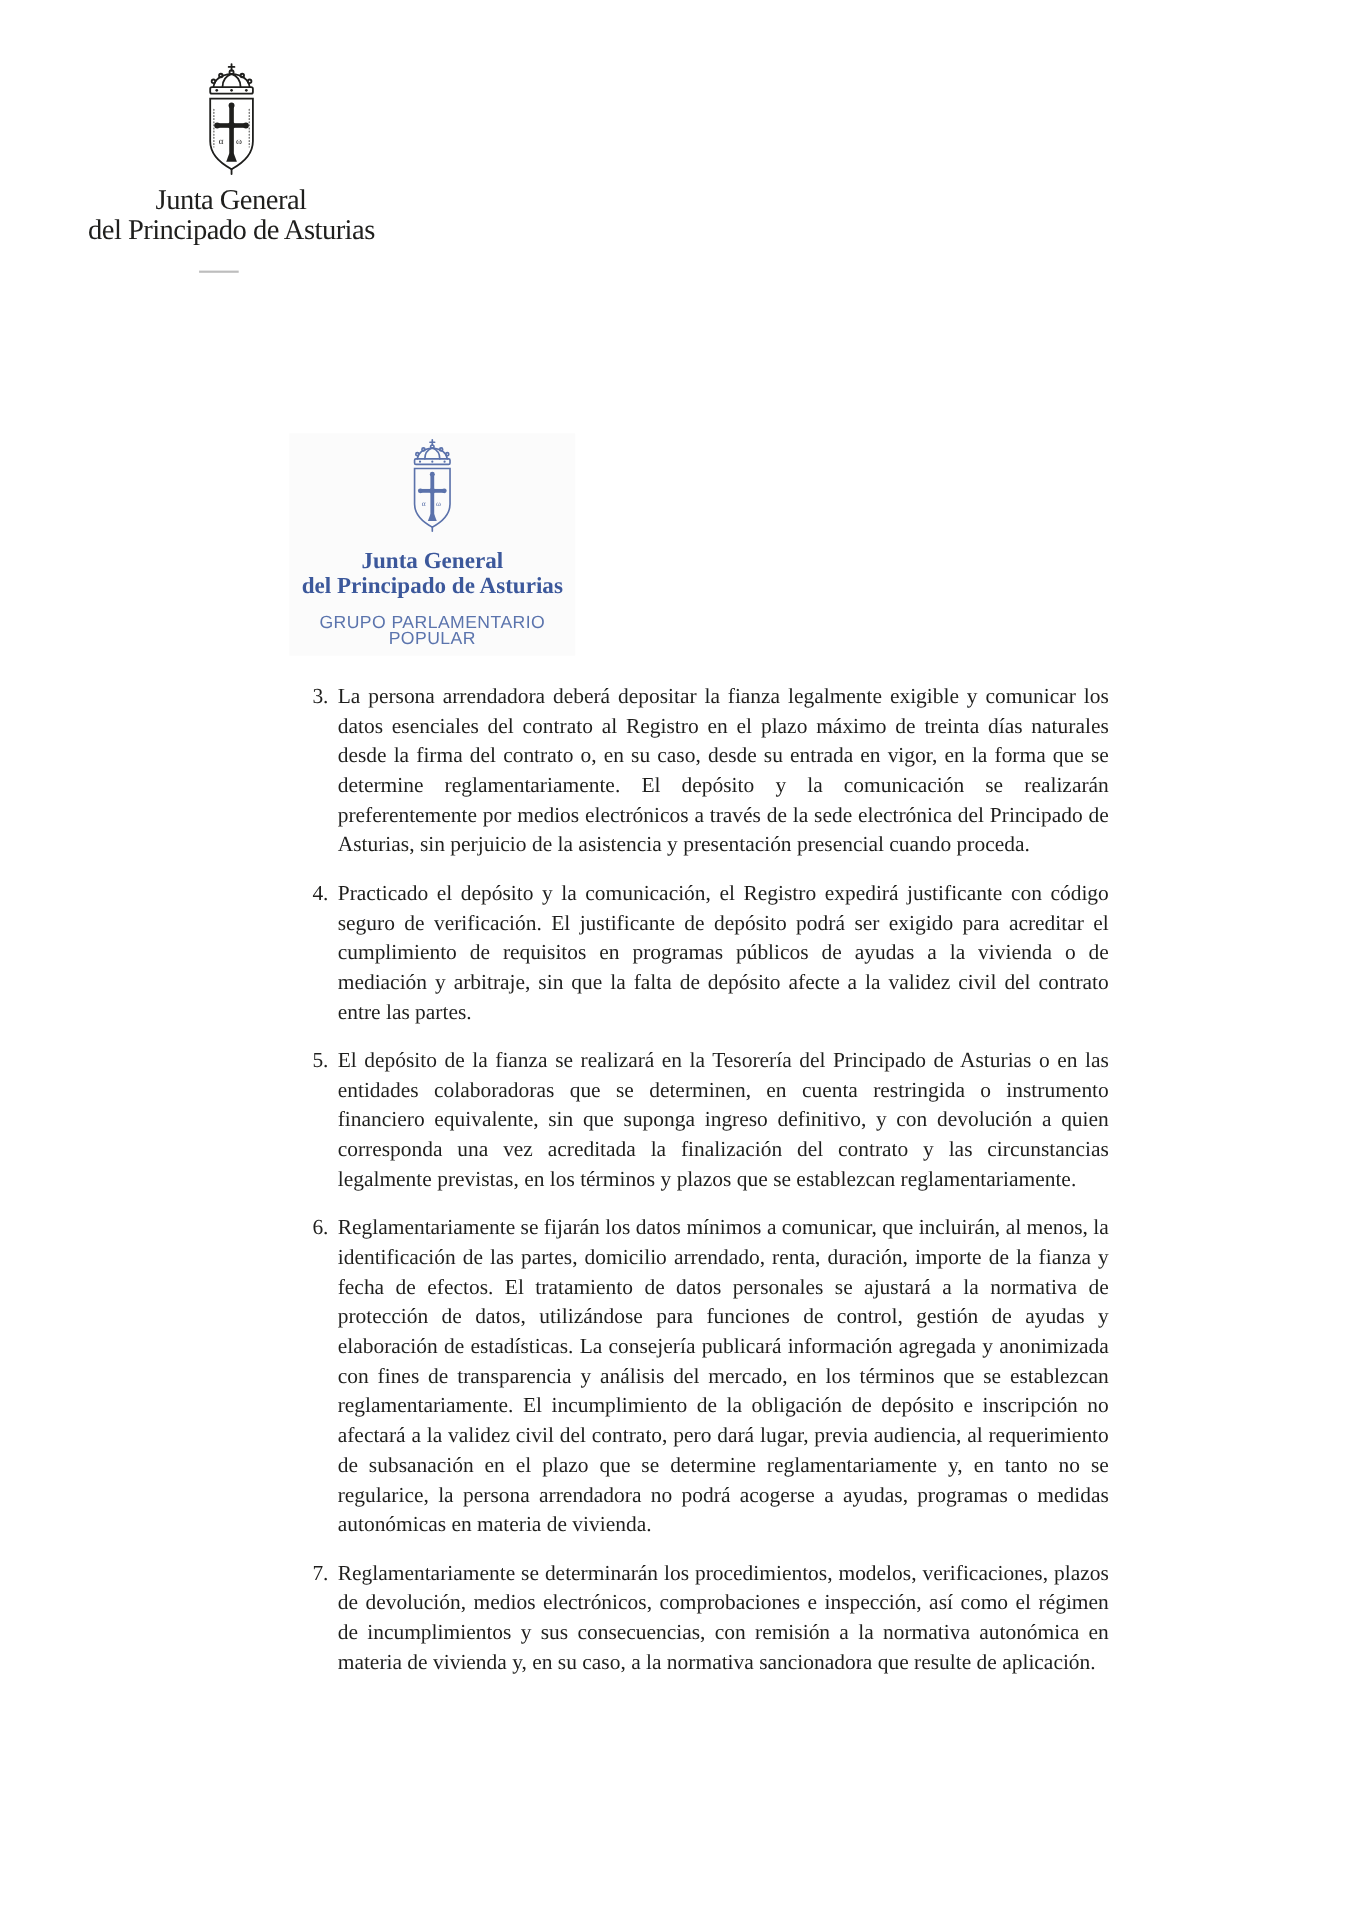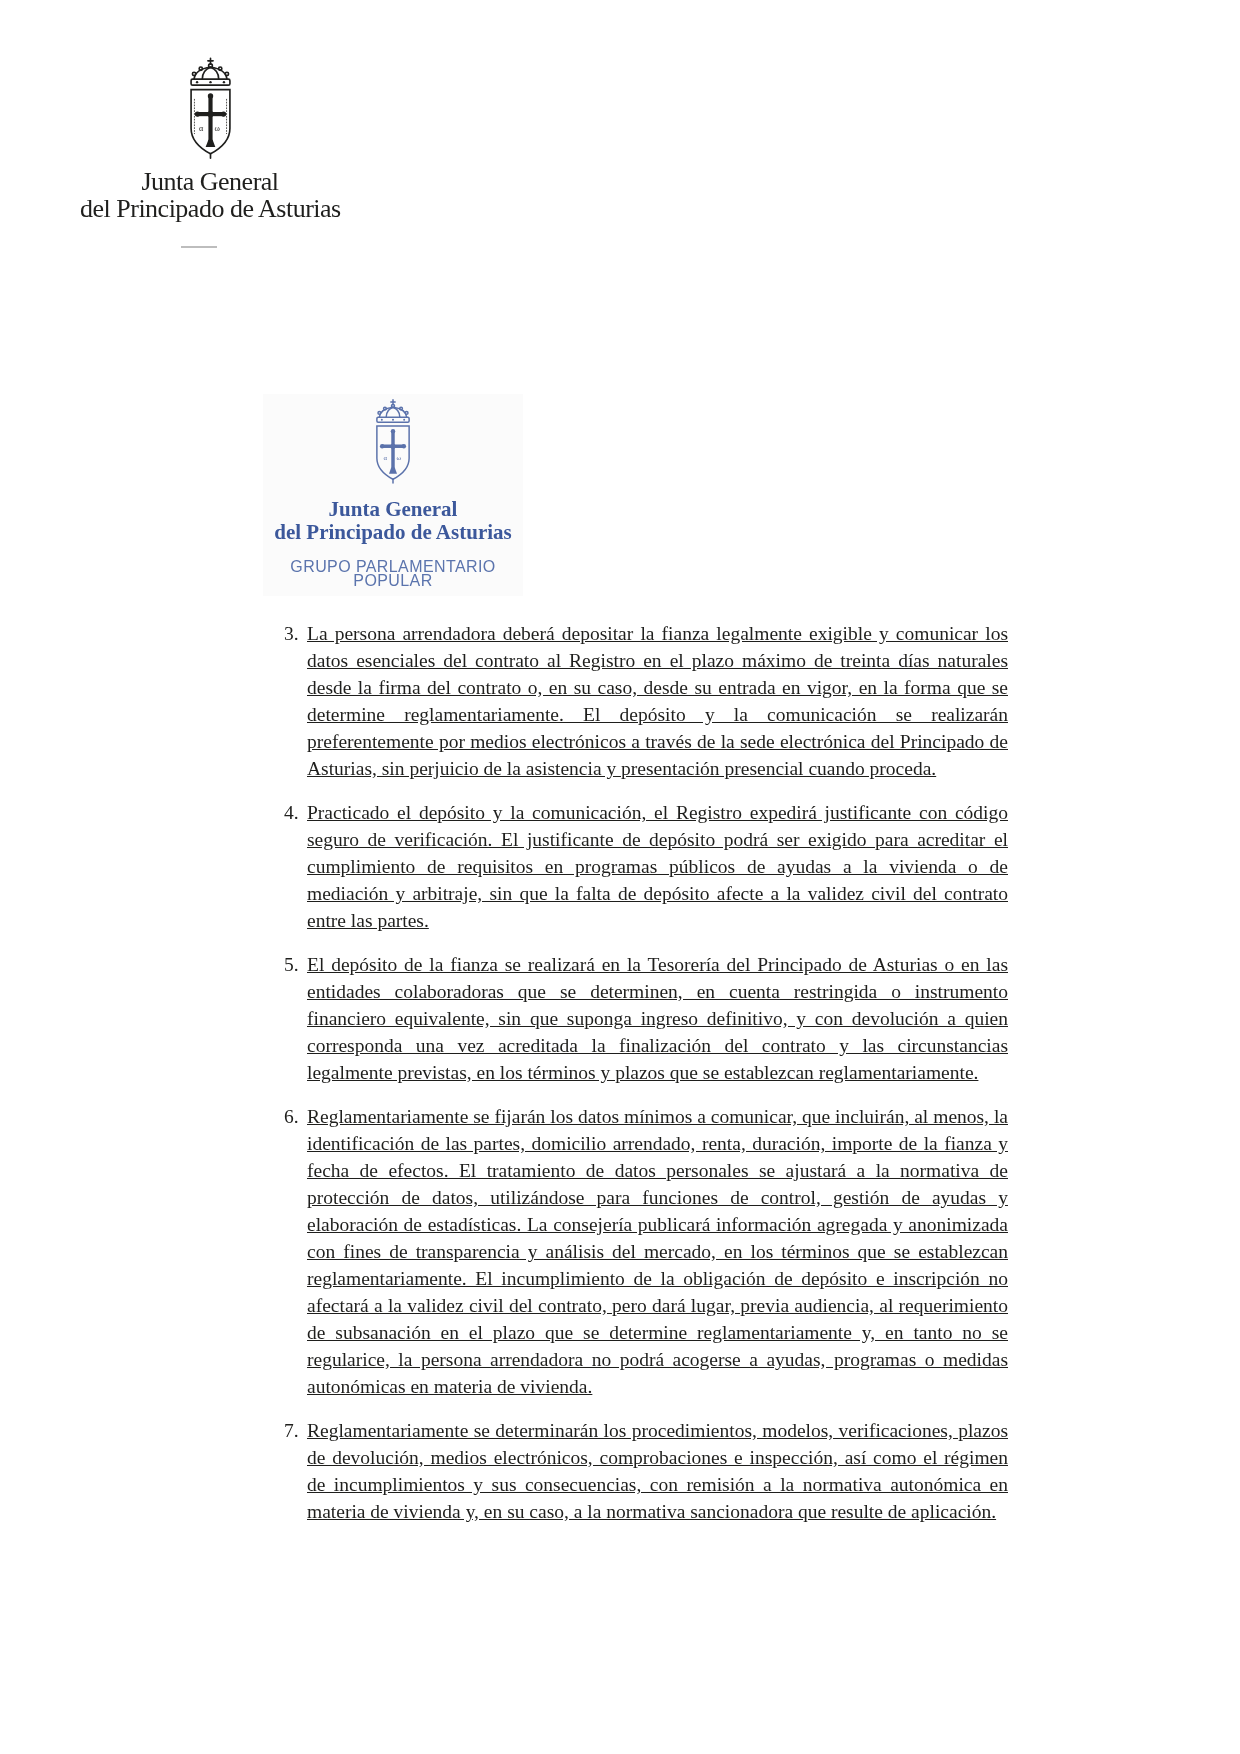--- a/index.html
+++ b/index.html
@@ -58,21 +58,20 @@
     display:flex;
     margin-bottom:17px;
     font-size:19.5px;line-height:27px;
   }
   .item .num{
     flex:0 0 23px;width:23px;
   }
   .item .txt{
     flex:1 1 auto;
     text-align:justify;
-    text-decoration:underline;
   }
 </style>
 </head>
 <body>
 
 <div class="page">
 
   <div class="letterhead">
     <svg class="emblem" width="75" height="112" viewBox="0 0 100 150" fill="none" stroke="currentColor" stroke-width="2.2" stroke-linecap="round">
 

